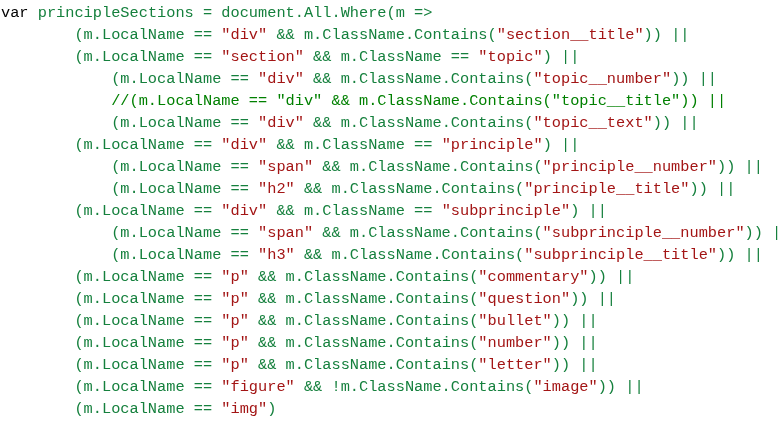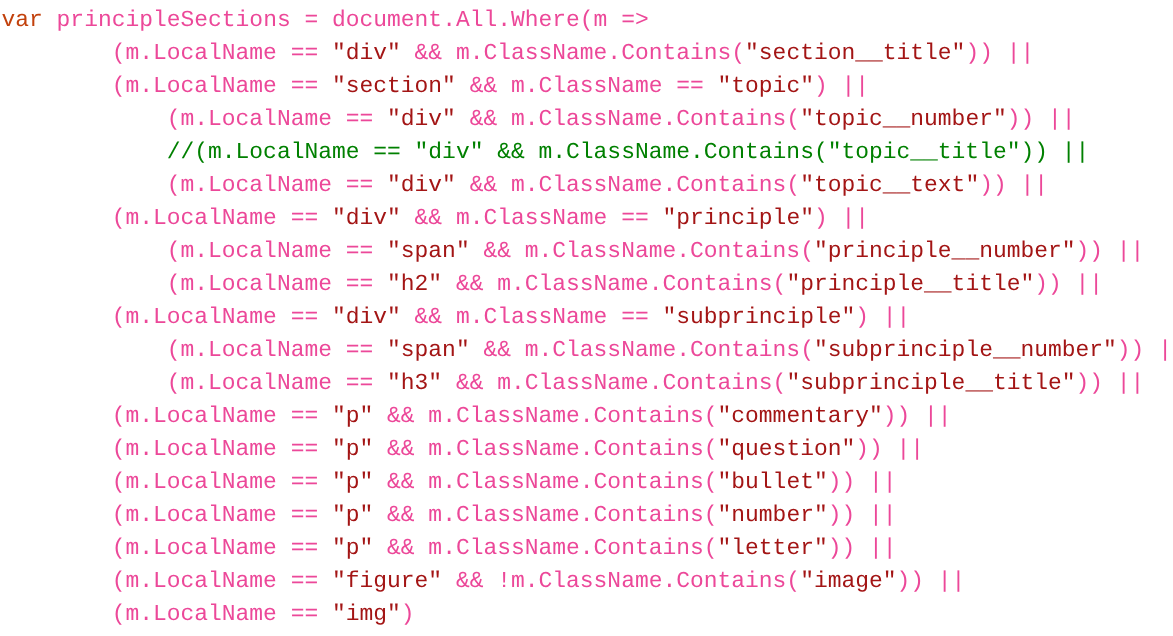--- a/index.html
+++ b/index.html
@@ -22,21 +22,21 @@
       font-family: "Liberation Mono", "DejaVu Sans Mono", monospace;
       font-size: 15.3px;
       line-height: 22px;
       color: #000000;
       white-space: pre;
     }
     .code-line {
       height: 22px;
       display: block;
     }
-    .tok-keyword { color: #c2410c; }
+    .tok-keyword { color: #000000; }
     .tok-string  { color: #a31515; }
     .tok-comment { color: #008000; }
-    .tok-plain   { color: #ec4899; }
+    .tok-plain   { color: #15803d; }
   </style>
 </head>
 <body>
 
 <div class="code-editor" id="code-editor"><div class="code-line"><span></span><span class="tok-keyword">var</span><span class="tok-plain"> principleSections = document.All.Where(m =&gt;</span></div><div class="code-line"><span>        </span><span class="tok-plain">(m.LocalName == </span><span class="tok-string">"div"</span><span class="tok-plain"> &amp;&amp; m.ClassName.Contains(</span><span class="tok-string">"section__title"</span><span class="tok-plain">)) ||</span></div><div class="code-line"><span>        </span><span class="tok-plain">(m.LocalName == </span><span class="tok-string">"section"</span><span class="tok-plain"> &amp;&amp; m.ClassName == </span><span class="tok-string">"topic"</span><span class="tok-plain">) ||</span></div><div class="code-line"><span>            </span><span class="tok-plain">(m.LocalName == </span><span class="tok-string">"div"</span><span class="tok-plain"> &amp;&amp; m.ClassName.Contains(</span><span class="tok-string">"topic__number"</span><span class="tok-plain">)) ||</span></div><div class="code-line"><span>            </span><span class="tok-comment">//(m.LocalName == "div" &amp;&amp; m.ClassName.Contains("topic__title")) ||</span></div><div class="code-line"><span>            </span><span class="tok-plain">(m.LocalName == </span><span class="tok-string">"div"</span><span class="tok-plain"> &amp;&amp; m.ClassName.Contains(</span><span class="tok-string">"topic__text"</span><span class="tok-plain">)) ||</span></div><div class="code-line"><span>        </span><span class="tok-plain">(m.LocalName == </span><span class="tok-string">"div"</span><span class="tok-plain"> &amp;&amp; m.ClassName == </span><span class="tok-string">"principle"</span><span class="tok-plain">) ||</span></div><div class="code-line"><span>            </span><span class="tok-plain">(m.LocalName == </span><span class="tok-string">"span"</span><span class="tok-plain"> &amp;&amp; m.ClassName.Contains(</span><span class="tok-string">"principle__number"</span><span class="tok-plain">)) ||</span></div><div class="code-line"><span>            </span><span class="tok-plain">(m.LocalName == </span><span class="tok-string">"h2"</span><span class="tok-plain"> &amp;&amp; m.ClassName.Contains(</span><span class="tok-string">"principle__title"</span><span class="tok-plain">)) ||</span></div><div class="code-line"><span>        </span><span class="tok-plain">(m.LocalName == </span><span class="tok-string">"div"</span><span class="tok-plain"> &amp;&amp; m.ClassName == </span><span class="tok-string">"subprinciple"</span><span class="tok-plain">) ||</span></div><div class="code-line"><span>            </span><span class="tok-plain">(m.LocalName == </span><span class="tok-string">"span"</span><span class="tok-plain"> &amp;&amp; m.ClassName.Contains(</span><span class="tok-string">"subprinciple__number"</span><span class="tok-plain">)) ||</span></div><div class="code-line"><span>            </span><span class="tok-plain">(m.LocalName == </span><span class="tok-string">"h3"</span><span class="tok-plain"> &amp;&amp; m.ClassName.Contains(</span><span class="tok-string">"subprinciple__title"</span><span class="tok-plain">)) ||</span></div><div class="code-line"><span>        </span><span class="tok-plain">(m.LocalName == </span><span class="tok-string">"p"</span><span class="tok-plain"> &amp;&amp; m.ClassName.Contains(</span><span class="tok-string">"commentary"</span><span class="tok-plain">)) ||</span></div><div class="code-line"><span>        </span><span class="tok-plain">(m.LocalName == </span><span class="tok-string">"p"</span><span class="tok-plain"> &amp;&amp; m.ClassName.Contains(</span><span class="tok-string">"question"</span><span class="tok-plain">)) ||</span></div><div class="code-line"><span>        </span><span class="tok-plain">(m.LocalName == </span><span class="tok-string">"p"</span><span class="tok-plain"> &amp;&amp; m.ClassName.Contains(</span><span class="tok-string">"bullet"</span><span class="tok-plain">)) ||</span></div><div class="code-line"><span>        </span><span class="tok-plain">(m.LocalName == </span><span class="tok-string">"p"</span><span class="tok-plain"> &amp;&amp; m.ClassName.Contains(</span><span class="tok-string">"number"</span><span class="tok-plain">)) ||</span></div><div class="code-line"><span>        </span><span class="tok-plain">(m.LocalName == </span><span class="tok-string">"p"</span><span class="tok-plain"> &amp;&amp; m.ClassName.Contains(</span><span class="tok-string">"letter"</span><span class="tok-plain">)) ||</span></div><div class="code-line"><span>        </span><span class="tok-plain">(m.LocalName == </span><span class="tok-string">"figure"</span><span class="tok-plain"> &amp;&amp; !m.ClassName.Contains(</span><span class="tok-string">"image"</span><span class="tok-plain">)) ||</span></div><div class="code-line"><span>        </span><span class="tok-plain">(m.LocalName == </span><span class="tok-string">"img"</span><span class="tok-plain">)</span></div><div class="code-line"><span>    </span><span class="tok-plain">);</span></div></div>
 
 </body></html>

